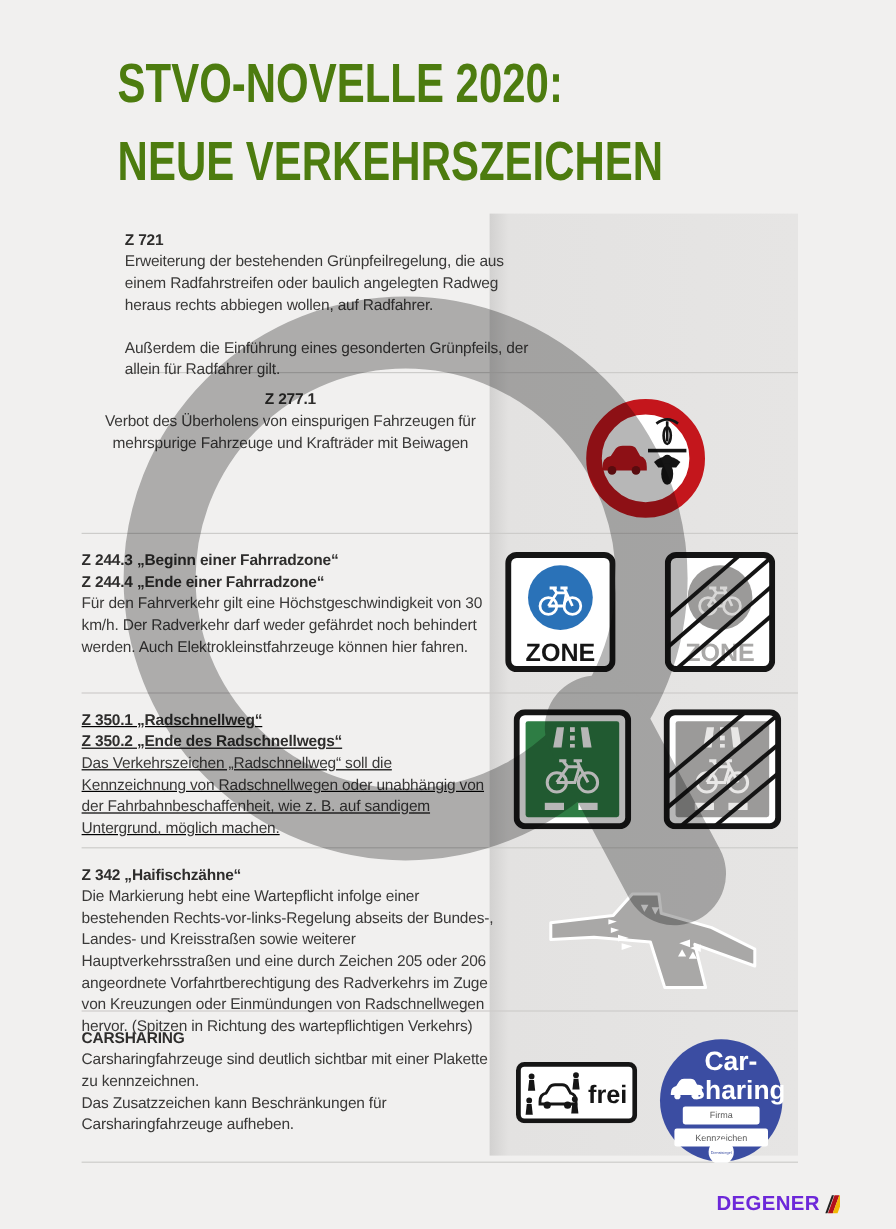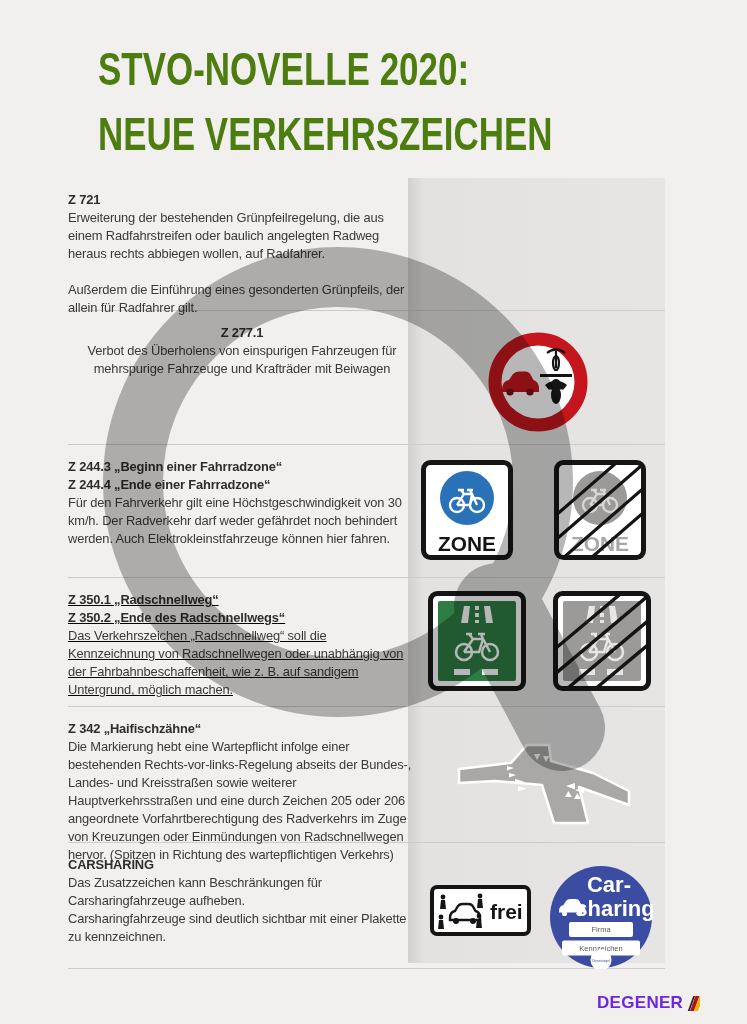--- a/index.html
+++ b/index.html
@@ -11,21 +11,21 @@
   .title .tl{font-size:46px;font-weight:700;line-height:1;transform:scaleX(0.76);transform-origin:left center;white-space:nowrap;letter-spacing:0px;}
   .title .tl2{margin-top:19px;}
 
   
   .panel{position:absolute;left:408px;top:178px;width:257px;height:785px;
          background:linear-gradient(90deg,#d2d1d0 0px,#e3e2e1 16px,#e6e5e4 100%);}
 
   
   .rows{position:absolute;left:68px;top:178px;width:597px;}
   .row{position:relative;border-bottom:1px solid #cdccca;}
-  .r1{height:132px;} .r2{height:133px;text-align:center;} .r3{height:132px;} .r4{height:128px;text-decoration:underline;} .r5{height:135px;} .r6{height:125px;}
+  .r1{height:132px;margin-left:36px;} .r2{height:133px;text-align:center;} .r3{height:132px;} .r4{height:128px;text-decoration:underline;} .r5{height:135px;} .r6{height:125px;}
   .txt{width:348px;padding-top:13px;color:#3a3938;font-size:12.9px;line-height:1.4;letter-spacing:-0.15px;}
   .h{font-weight:700;color:#2e2d2c;}
   .txt p{margin:0;}
   .txt p.gap{margin-top:18px;}
 
   .sign{position:absolute;}
   .s-z721{left:434px;top:16px;}
   .s-z277{left:420px;top:21px;}
   .s-z2443{left:353px;top:15px;}
   .s-z2444{left:486px;top:15px;}
@@ -220,22 +220,22 @@
             <path d="M114 62 l3.4 -6 3.4 6 z"></path>
               <path d="M123 64 l3.4 -6 3.4 6 z"></path>
           </g>
         </svg>
       </div>
     </div>
 
     <div class="row r6">
       <div class="txt">
         <div class="h">CARSHARING</div>
+        <p>Carsharingfahrzeuge sind deutlich sichtbar mit einer Plakette zu kennzeichnen.</p>
         <p>Das Zusatzzeichen kann Beschränkungen für Carsharingfahrzeuge aufheben.</p>
-        <p>Carsharingfahrzeuge sind deutlich sichtbar mit einer Plakette zu kennzeichnen.</p>
       </div>
       <div class="sign s-frei">
         <svg width="101" height="51" viewBox="0 0 101 51">
           <rect x="2" y="2" width="97" height="47" rx="5" fill="#ffffff" stroke="#151515" stroke-width="4"></rect>
           <g fill="#151515">
             <circle cx="13" cy="12" r="2.4"></circle>
               <path d="M11 15 h4 l1 9 h-6 z"></path>
             <circle cx="11" cy="32" r="2.4"></circle>
               <path d="M9 35 h4 l1 9 h-6 z"></path>
             <circle cx="50" cy="11" r="2.4"></circle>

